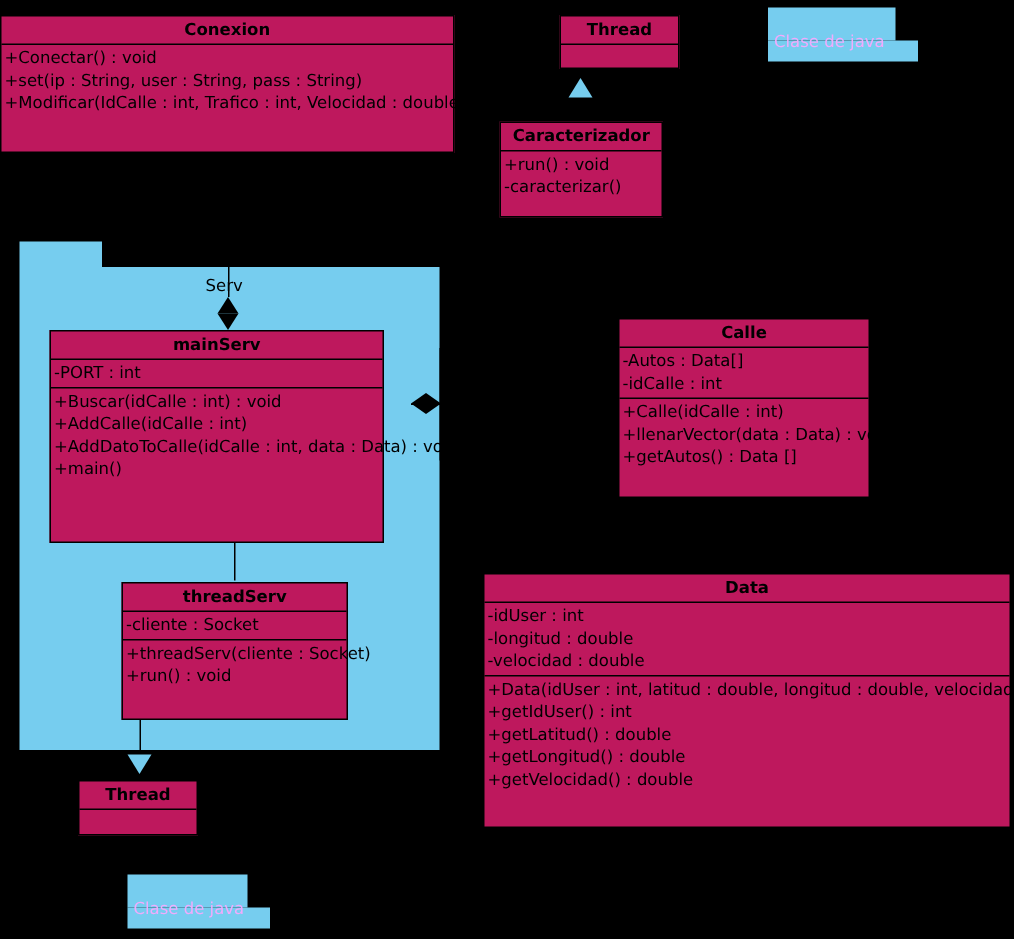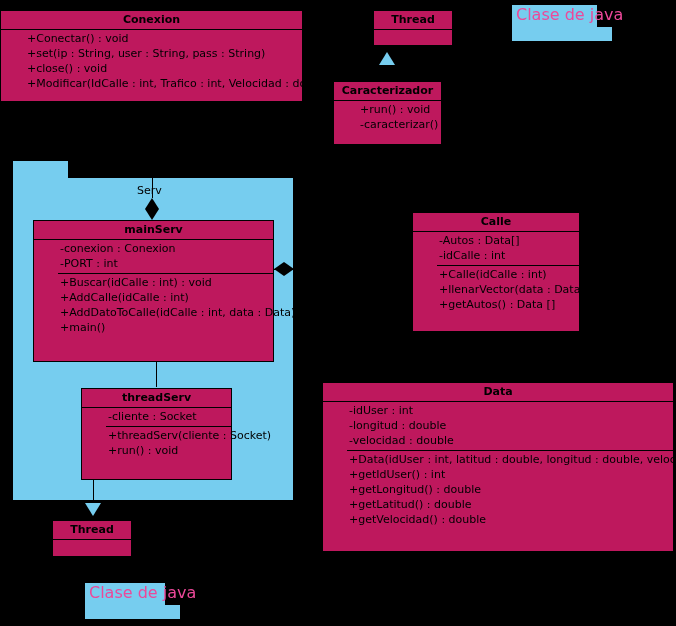--- a/index.html
+++ b/index.html
@@ -29,21 +29,20 @@
     font-size: 11px;
     line-height: 15px;
     padding: 1px 2px 2px 2px;
     border-bottom: 1px solid #000000;
     box-sizing: border-box;
     white-space: nowrap;
   }
   .uml-compartment {
     padding: 1px 0 2px 2px;
     box-sizing: border-box;
-    margin-left: 24px;
   }
   .uml-compartment.bordered {
     border-top: 1px solid #000000;
   }
   .uml-compartment.empty {
     min-height: 20px;
   }
   .uml-row {
     font-size: 11px;
     line-height: 15px;
@@ -81,24 +80,24 @@
     background: #76cdef;
   }
   .note .note-bottom {
     position: absolute;
     left: 0;
     background: #76cdef;
   }
   .note .note-text {
     position: absolute;
     left: 4px;
-    top: 3px;
-    font-size: 16px;
+    top: 16px;
+    font-size: 11px;
     line-height: 14px;
-    color: #ec4899;
+    color: #f0abfc;
     white-space: nowrap;
   }
 
   
   .conn-v {
     position: absolute;
     width: 1px;
     background: #000000;
   }
   .conn-h {
@@ -170,21 +169,20 @@
   }
 </style>
 </head>
 <body>
 
 <div class="uml-class" style="left:0px; top:10px; width:303px; height:92px;">
   <div class="uml-title">Conexion</div>
   <div class="uml-compartment">
     <div class="uml-row">+Conectar() : void</div>
     <div class="uml-row">+set(ip : String, user : String, pass : String)</div>
-    <div class="uml-row">+close() : void</div>
     <div class="uml-row">+Modificar(IdCalle : int, Trafico : int, Velocidad : double) : void</div>
   </div>
 </div>
 
 <div class="uml-class" style="left:373px; top:10px; width:80px; height:36px;">
   <div class="uml-title">Thread</div>
   <div class="uml-compartment empty"></div>
 </div>
 
 <div class="tri-up-outline" style="left:378px; top:50px;"></div>
@@ -207,24 +205,23 @@
 <div class="pkg-tab" style="left:13px; top:161px; width:55px; height:17px;"></div>
 <div class="pkg-body" style="left:13px; top:178px; width:280px; height:322px;"></div>
 <div class="pkg-label" style="left:137px; top:184px;">Serv</div>
 
 <div class="conn-v" style="left:152px; top:178px; height:20px;"></div>
 <div class="diamond" style="left:145px; top:198px;">
   <div class="d-top"></div>
   <div class="d-bot"></div>
 </div>
 
-<div class="uml-class" style="left:33px; top:220px; width:241px; height:142px;">
+<div class="uml-class" style="left:33px; top:220px; width:223px; height:142px;">
   <div class="uml-title">mainServ</div>
   <div class="uml-compartment">
-    <div class="uml-row">-conexion : Conexion</div>
     <div class="uml-row">-PORT : int</div>
   </div>
   <div class="uml-compartment bordered">
     <div class="uml-row">+Buscar(idCalle : int) : void</div>
     <div class="uml-row">+AddCalle(idCalle : int)</div>
     <div class="uml-row">+AddDatoToCalle(idCalle : int, data : Data) : void</div>
     <div class="uml-row">+main()</div>
   </div>
 </div>
 
@@ -279,17 +276,17 @@
 <div class="uml-class" style="left:322px; top:382px; width:352px; height:170px;">
   <div class="uml-title">Data</div>
   <div class="uml-compartment">
     <div class="uml-row">-idUser : int</div>
     <div class="uml-row">-longitud : double</div>
     <div class="uml-row">-velocidad : double</div>
   </div>
   <div class="uml-compartment bordered">
     <div class="uml-row">+Data(idUser : int, latitud : double, longitud : double, velocidad : double)</div>
     <div class="uml-row">+getIdUser() : int</div>
+    <div class="uml-row">+getLatitud() : double</div>
     <div class="uml-row">+getLongitud() : double</div>
-    <div class="uml-row">+getLatitud() : double</div>
     <div class="uml-row">+getVelocidad() : double</div>
   </div>
 </div>
 
 </body></html>

